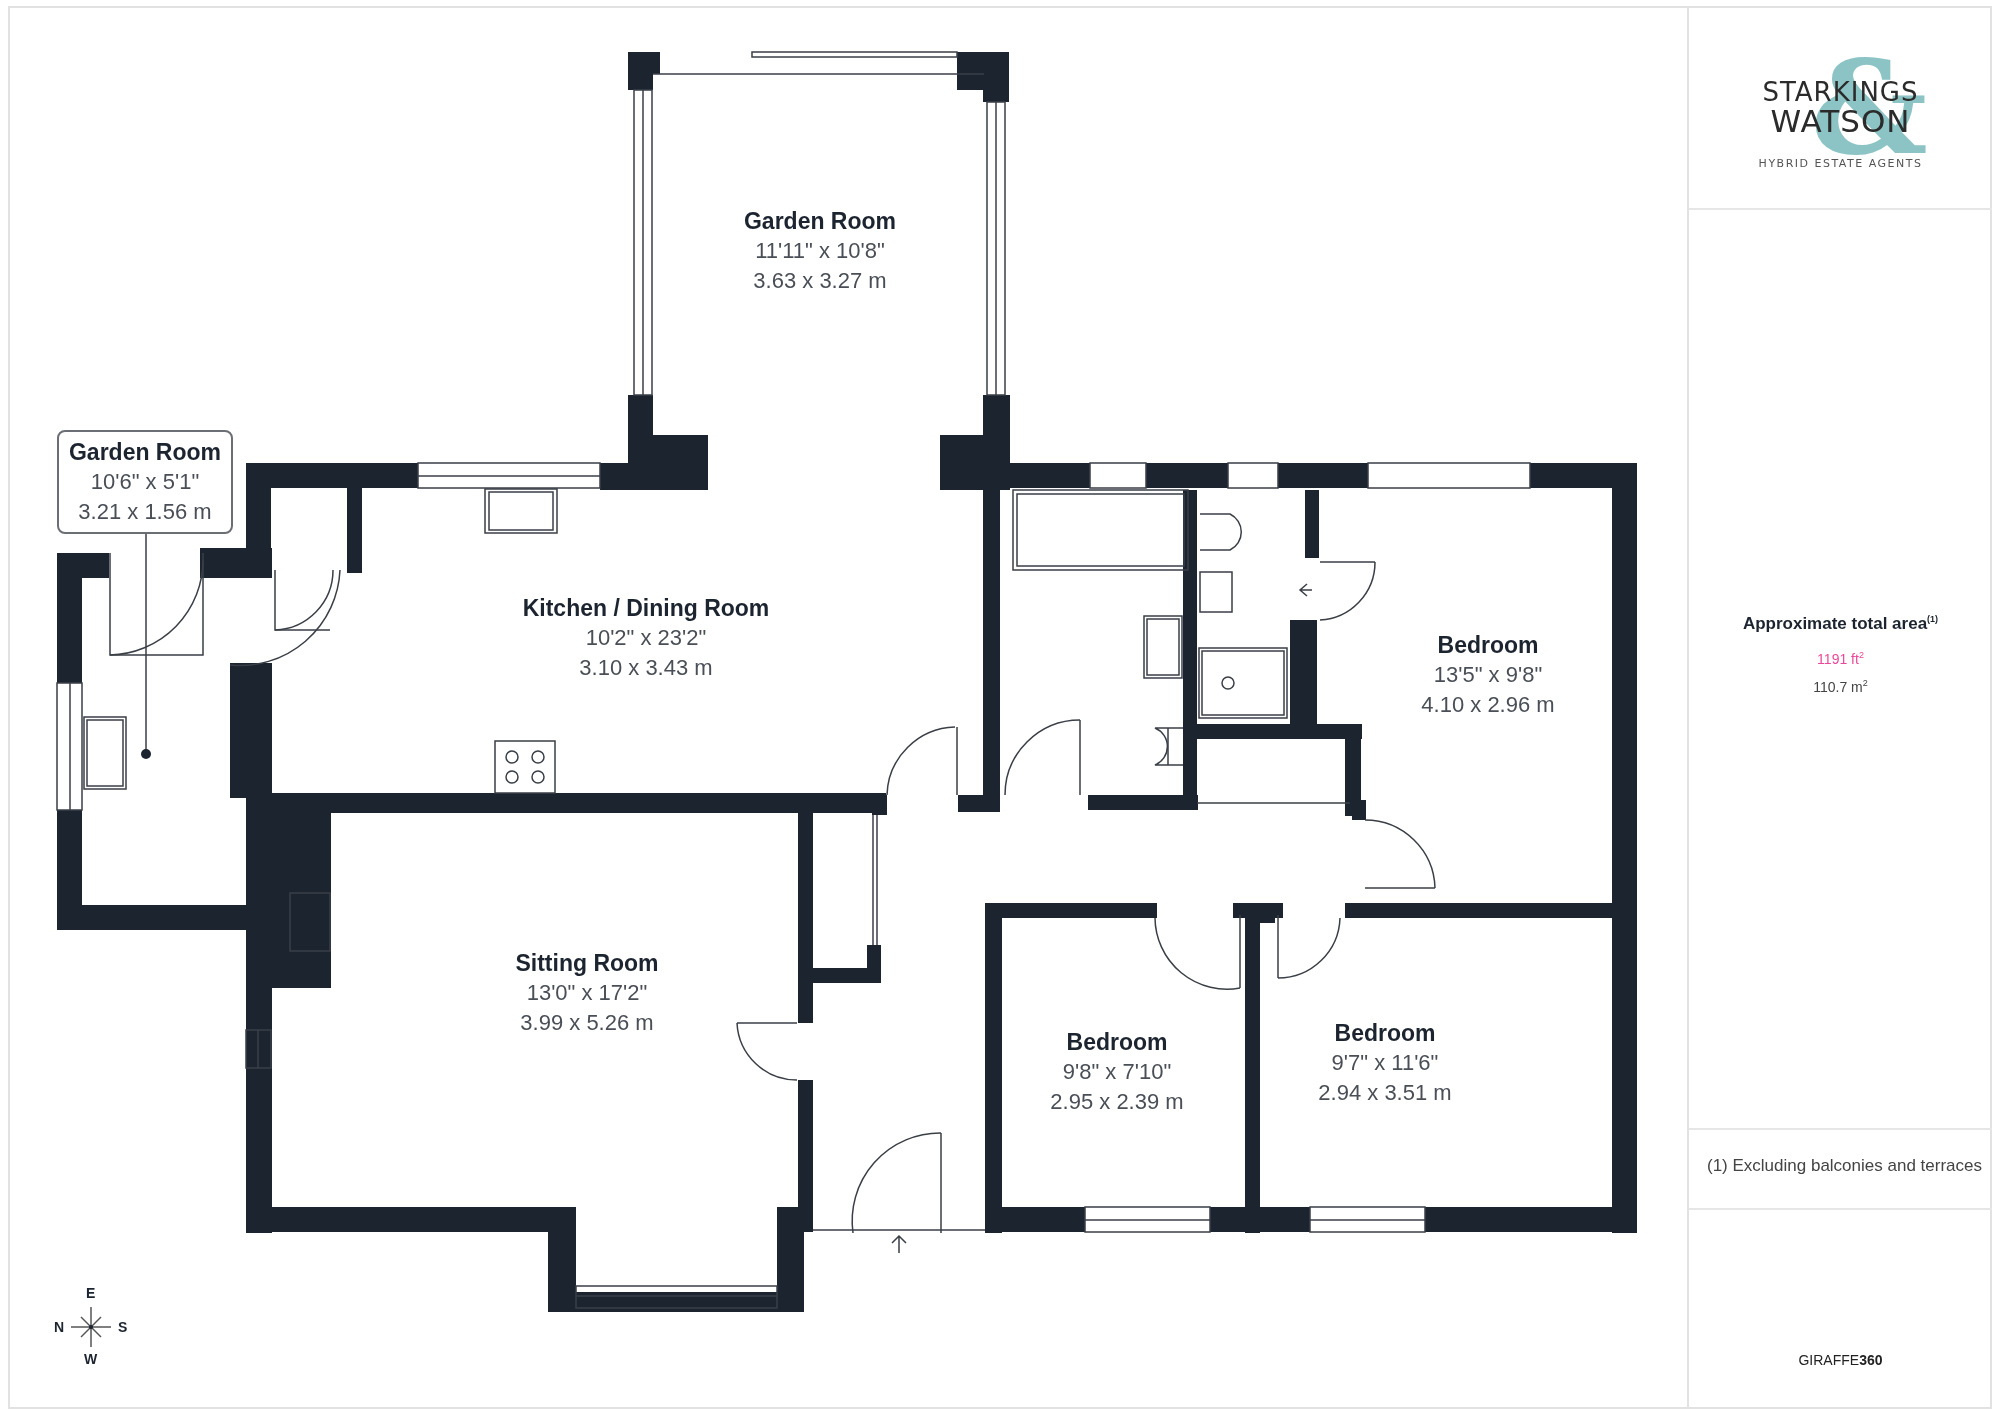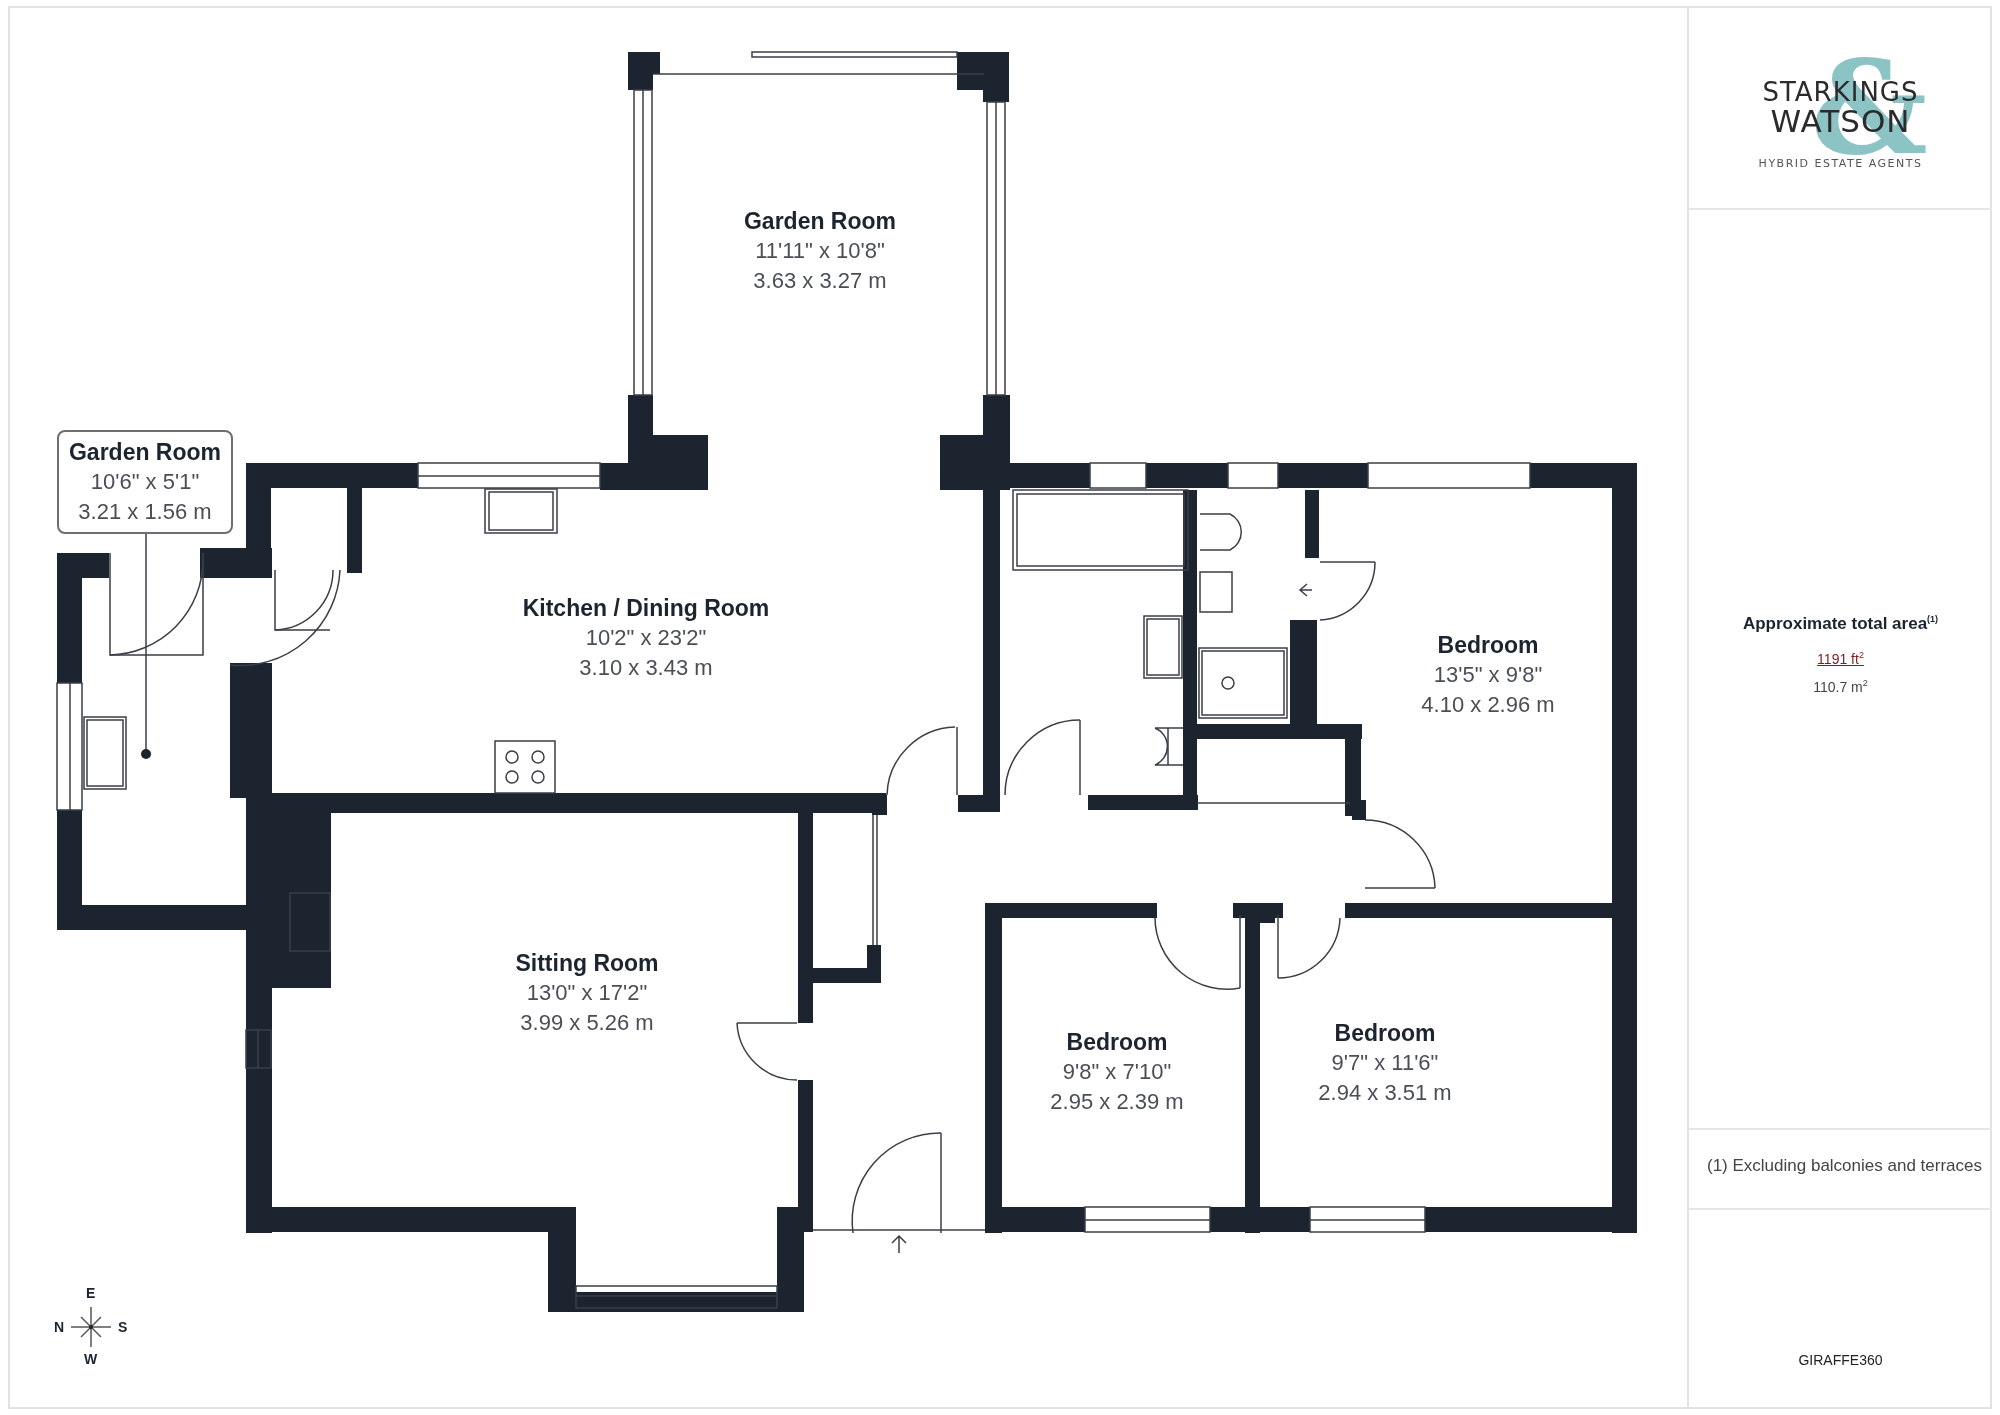--- a/index.html
+++ b/index.html
@@ -10,29 +10,29 @@
   .logo-wrap { top: 0; height: 204px; }
   .logo { position: absolute; left: 50%; top: 45px; transform: translateX(-50%); width: 180px; height: 120px; }
   .logo-amp { position: absolute; left: 60px; top: -8px; font-family: "DejaVu Serif", serif; font-size: 130px; line-height: 1; color: #8cc4c6; font-weight: bold; }
   .logo-line1, .logo-line2 { position: absolute; left: 0; width: 100%; text-align: center; font-family: "DejaVu Sans", sans-serif; color: #2b2b2b; letter-spacing: 1px; }
   .logo-line1 { top: 26px; font-size: 26px; }
   .logo-line2 { top: 52px; font-size: 31px; }
   .logo-tag { position: absolute; left: 0; width: 100%; top: 106px; text-align: center; font-size: 11px; letter-spacing: 1.5px; color: #555; font-family: "DejaVu Sans", sans-serif; }
   .area-wrap { top: 204px; height: 920px; }
   .area-title { position: absolute; top: 404px; left: 0; width: 100%; font-weight: bold; font-size: 17px; color: #1c2430; }
   .area-title sup { font-size: 9px; }
-  .area-ft { position: absolute; top: 440px; left: 0; width: 100%; font-size: 14px; color: #7f1d1d; text-decoration: underline; }
+  .area-ft { position: absolute; top: 440px; left: 0; width: 100%; font-size: 14px; color: #ec4899; }
   .area-m { position: absolute; top: 468px; left: 0; width: 100%; font-size: 14px; color: #444; }
   .area-ft sup, .area-m sup { font-size: 9px; }
   .note-wrap { top: 1124px; height: 80px; }
   .note { position: absolute; top: 26px; left: 4px; width: 100%; font-size: 17px; color: #444; }
   .disc-wrap { top: 1204px; height: 199px; border-bottom: none; }
   .disc { position: absolute; top: 26px; left: 30px; width: 245px; font-size: 13px; line-height: 20px; color: #444; }
   .brand { position: absolute; top: 142px; left: 0; width: 100%; font-size: 14px; color: #222; }
-  .brand b { font-weight: normal; }
+  .brand b { font-weight: bold; }
   svg.plan { position: absolute; left: 0; top: 0; }
   .room-label { position: absolute; text-align: center; transform: translateX(-50%); white-space: nowrap; }
   .room-name { font-weight: bold; font-size: 23px; color: #1c2430; line-height: 30px; }
   .room-dim { font-size: 22px; color: #4a4f57; line-height: 30px; }
   .utility-box { position: absolute; left: 57px; top: 430px; width: 176px; height: 104px; border: 2px solid #6b6f75; border-radius: 8px; background: #fff; box-sizing: border-box; text-align: center; }
   .utility-box .room-name { margin-top: 5px; }
   .compass { position: absolute; left: 50px; top: 1285px; width: 80px; height: 80px; }
   .compass span { position: absolute; font-weight: bold; font-size: 14px; color: #1c2430; }
 </style>
 </head>

